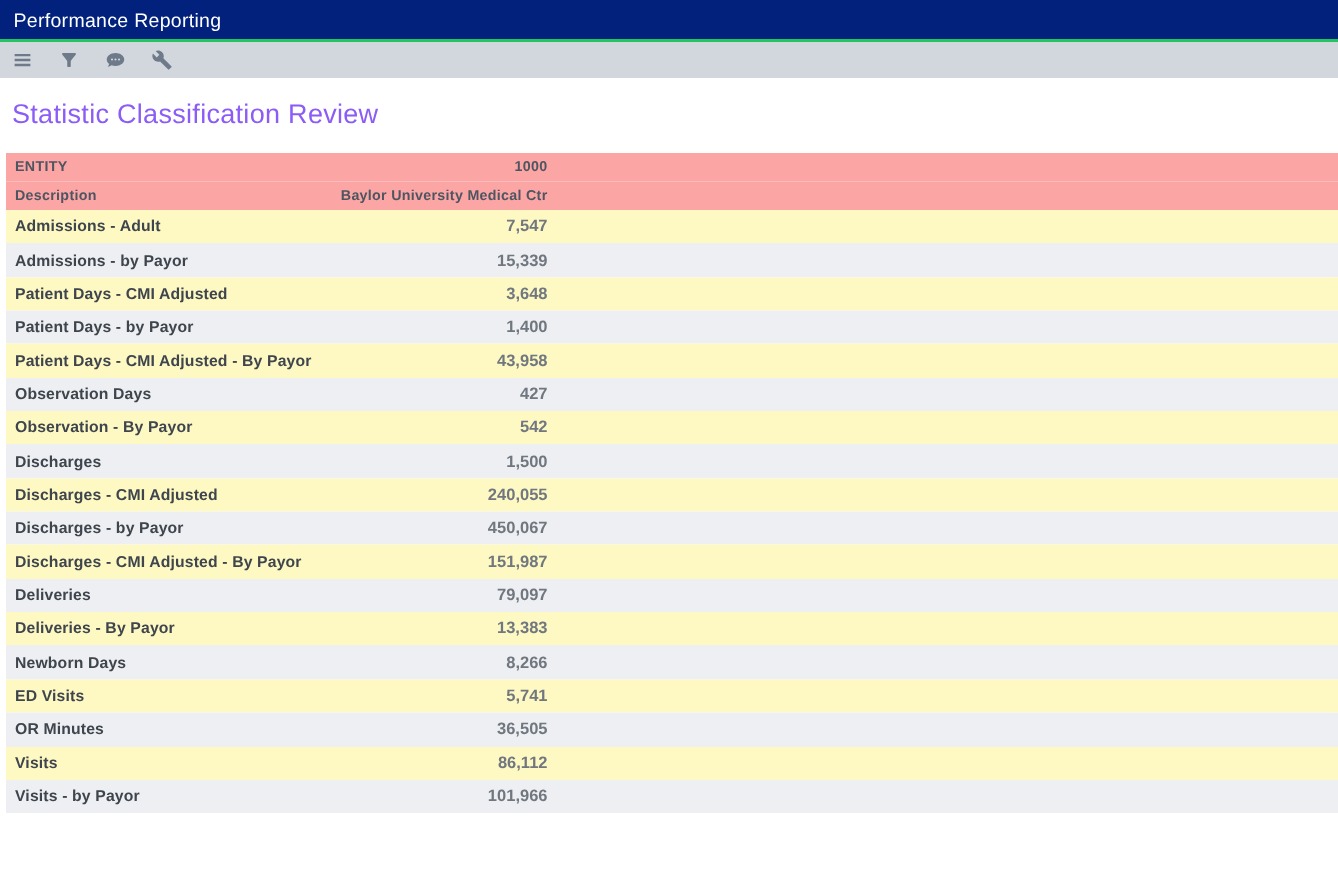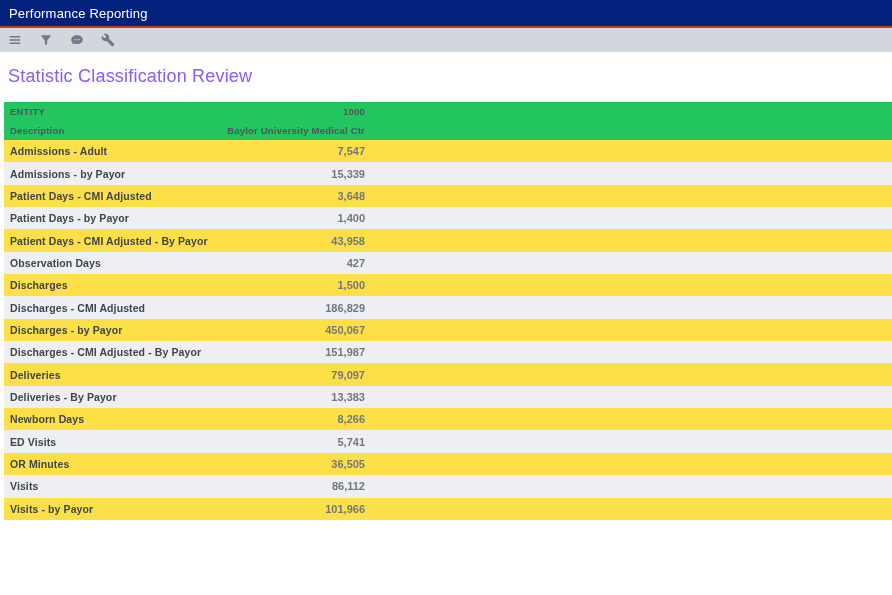--- a/index.html
+++ b/index.html
@@ -6,21 +6,21 @@
   body {
     width: 892px; height: 595px;
     background: #ffffff;
     font-family: "Liberation Sans", sans-serif;
     overflow: hidden;
     position: relative;
   }
   .appbar {
     height: 28px;
     background: #01217c;
-    border-bottom: 2px solid #c2410c;
+    border-bottom: 2px solid #22c55e;
     box-sizing: border-box;
     display: flex; align-items: center;
     padding-left: 9px;
   }
   .appbar-title {
     color: #ffffff;
     font-size: 13px;
     font-weight: 400;
     letter-spacing: 0.2px;
   }
@@ -41,39 +41,39 @@
   .page-title {
     font-size: 18px;
     font-weight: 400;
     color: #8b5cf6;
     margin: 14px 0 15px 8px;
     letter-spacing: 0.2px;
   }
   .table { margin-left: 4px; }
   .hrow {
     height: 19px;
-    background: #22c55e;
+    background: #fca5a5;
     display: flex; align-items: center;
   }
   .row-inner {
     width: 361px;
     box-sizing: border-box;
     padding-left: 6px;
     display: flex; justify-content: space-between; align-items: center;
   }
   .hlabel, .hvalue {
     font-size: 9.5px;
     font-weight: 700;
     color: #4e5560;
     letter-spacing: 0.2px;
   }
   .trow {
     height: 22.35px;
     display: flex; align-items: center;
-    background: #fde047;
+    background: #fef9c3;
   }
   .trow:nth-child(even) { background: #edeff2; }
   .tlabel {
     font-size: 10.5px;
     font-weight: 700;
     color: #3f454d;
     letter-spacing: 0.1px;
   }
   .tvalue {
     font-size: 11px;
@@ -171,32 +171,38 @@
     </div>
   </div>
 
   <div class="trow">
     <div class="row-inner">
       <span class="tlabel">Observation Days</span>
       <span class="tvalue">427</span>
     </div>
   </div>
 
+  <div class="trow">
+    <div class="row-inner">
+      <span class="tlabel">Observation - By Payor</span>
+      <span class="tvalue">542</span>
+    </div>
+  </div>
 
   <div class="trow">
     <div class="row-inner">
       <span class="tlabel">Discharges</span>
       <span class="tvalue">1,500</span>
     </div>
   </div>
 
   <div class="trow">
     <div class="row-inner">
       <span class="tlabel">Discharges - CMI Adjusted</span>
-      <span class="tvalue">186,829</span>
+      <span class="tvalue">240,055</span>
     </div>
   </div>
 
   <div class="trow">
     <div class="row-inner">
       <span class="tlabel">Discharges - by Payor</span>
       <span class="tvalue">450,067</span>
     </div>
   </div>
 

